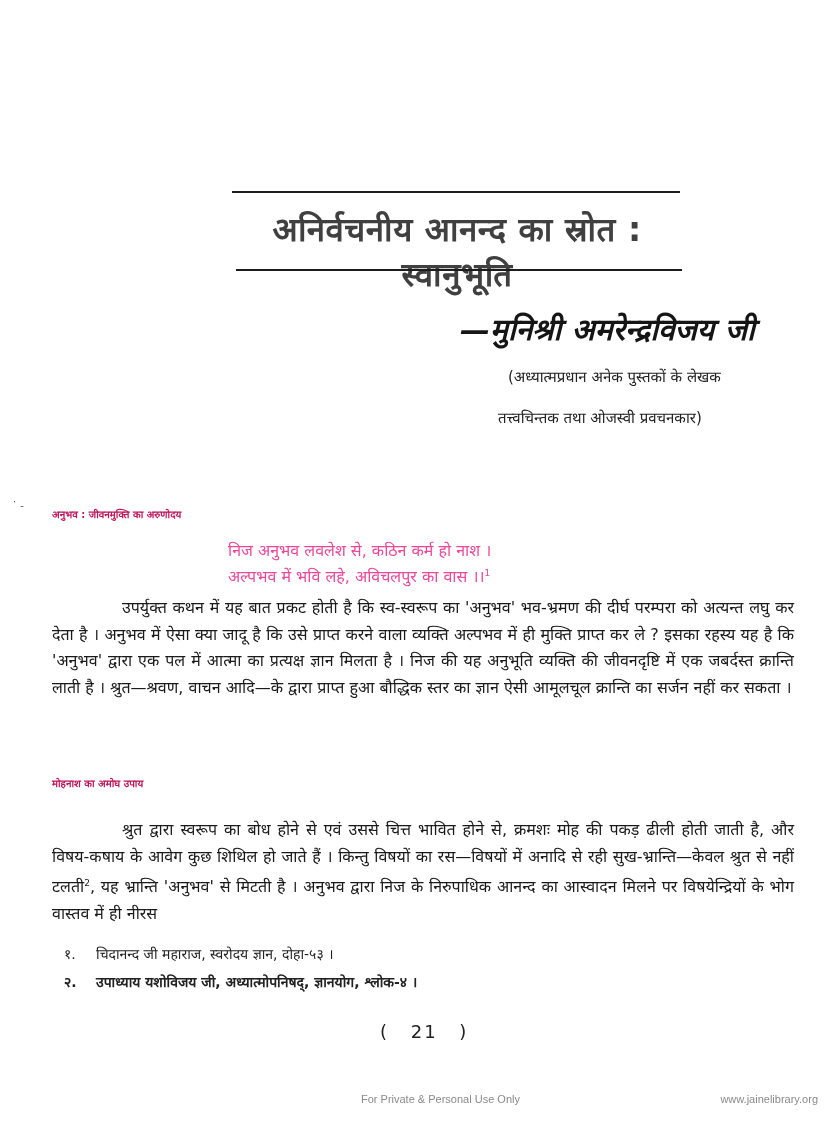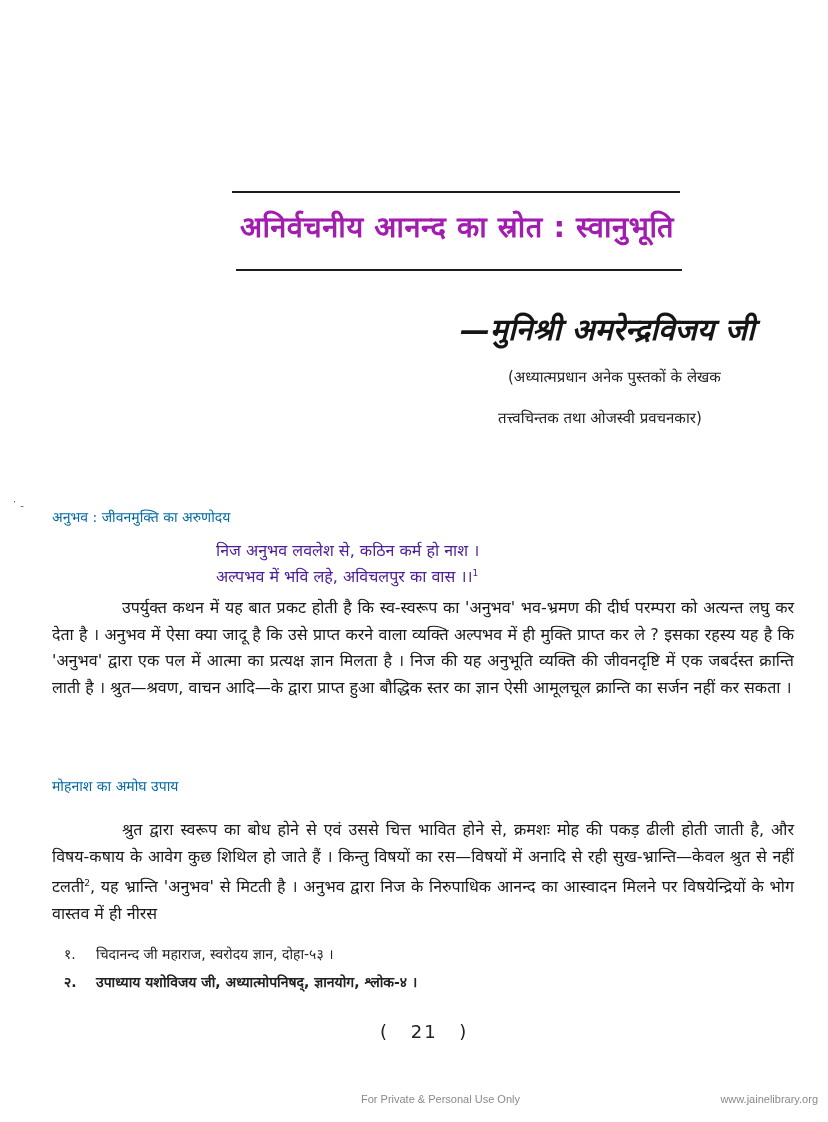--- a/index.html
+++ b/index.html
@@ -22,24 +22,24 @@
     }
     #rule-top { left: 232px; top: 191px; width: 448px; }
     #rule-bottom { left: 236px; top: 269px; width: 446px; }
 
     .title {
       position: absolute;
       left: 232px;
       top: 206px;
       width: 450px;
       text-align: center;
-      font-size: 29px;
+      font-size: 33px;
       font-weight: bold;
       letter-spacing: 0.5px;
-      color: #a21caf;
+      color: #404040;
     }
     .author {
       position: absolute;
       left: 460px;
       top: 308px;
       font-size: 30px;
       font-style: italic;
       font-weight: bold;
       color: #151515;
     }
@@ -54,32 +54,32 @@
     .stray-mark {
       position: absolute;
       left: 12px;
       top: 500px;
       font-size: 10px;
       color: #555;
     }
 
     .section-heading {
       position: absolute;
-      font-size: 14px;
-      font-weight: normal;
-      color: #0369a1;
+      font-size: 10px;
+      font-weight: bold;
+      color: #be185d;
     }
     #heading-1 { left: 52px; top: 507px; }
     #heading-2 { left: 52px; top: 776px; }
 
     .verse {
       position: absolute;
-      left: 216px;
+      left: 228px;
       font-size: 16px;
-      color: #4c1d95;
+      color: #ec4899;
     }
     #verse-1 { top: 539px; }
     #verse-2 { top: 565px; }
     .verse sup { font-size: 9px; }
 
     .para {
       position: absolute;
       left: 52px;
       width: 742px;
       font-size: 16px;

